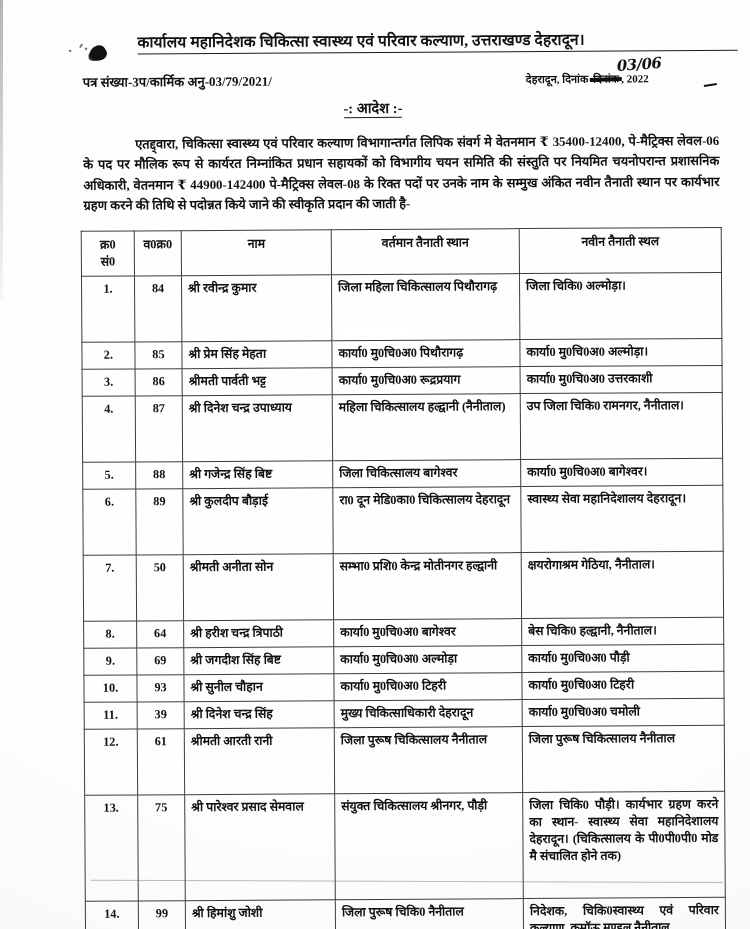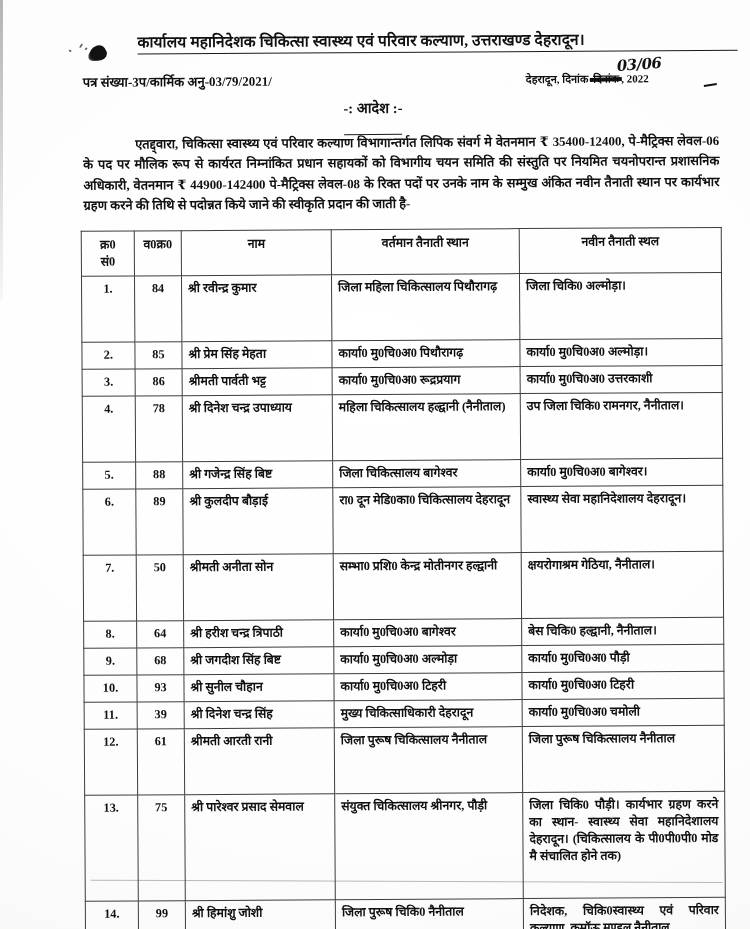--- a/index.html
+++ b/index.html
@@ -142,21 +142,21 @@
   #order-title {
     position: absolute;
     left: 0; top: 97px;
     width: 750px;
     text-align: center;
     font-size: 14.5px;
     font-weight: bold;
   }
   #order-title span {
     border-bottom: 1.3px solid #1a1a1a;
-    padding-bottom: 18px;
+    padding-bottom: 1px;
   }
 
   
   #order-body {
     position: absolute;
     left: 85px; top: 120px;
     width: 636px;
     font-size: 12.9px;
     font-weight: bold;
     line-height: 1.58;
@@ -286,21 +286,21 @@
         </tr>
         <tr>
           <td class="cell-sn">3.</td>
           <td class="cell-rank">86</td>
           <td class="justify">श्रीमती पार्वती भट्ट</td>
           <td>कार्या0 मु0चि0अ0 रूद्रप्रयाग</td>
           <td class="justify">कार्या0 मु0चि0अ0 उत्तरकाशी</td>
         </tr>
         <tr class="mid">
           <td class="cell-sn">4.</td>
-          <td class="cell-rank">78</td>
+          <td class="cell-rank">87</td>
           <td class="justify">श्री दिनेश चन्द्र उपाध्याय</td>
           <td>महिला चिकित्सालय हल्द्वानी (नैनीताल)</td>
           <td class="justify">उप जिला चिकि0 रामनगर, नैनीताल।</td>
         </tr>
         <tr>
           <td class="cell-sn">5.</td>
           <td class="cell-rank">88</td>
           <td class="justify">श्री गजेन्द्र सिंह बिष्ट</td>
           <td>जिला चिकित्सालय बागेश्वर</td>
           <td class="justify">कार्या0 मु0चि0अ0 बागेश्वर।</td>
@@ -321,21 +321,21 @@
         </tr>
         <tr>
           <td class="cell-sn">8.</td>
           <td class="cell-rank">64</td>
           <td class="justify">श्री हरीश चन्द्र त्रिपाठी</td>
           <td>कार्या0 मु0चि0अ0 बागेश्वर</td>
           <td class="justify">बेस चिकि0 हल्द्वानी, नैनीताल।</td>
         </tr>
         <tr>
           <td class="cell-sn">9.</td>
-          <td class="cell-rank">68</td>
+          <td class="cell-rank">69</td>
           <td class="justify">श्री जगदीश सिंह बिष्ट</td>
           <td>कार्या0 मु0चि0अ0 अल्मोड़ा</td>
           <td class="justify">कार्या0 मु0चि0अ0 पौड़ी</td>
         </tr>
         <tr>
           <td class="cell-sn">10.</td>
           <td class="cell-rank">93</td>
           <td class="justify">श्री सुनील चौहान</td>
           <td>कार्या0 मु0चि0अ0 टिहरी</td>
           <td class="justify">कार्या0 मु0चि0अ0 टिहरी</td>

